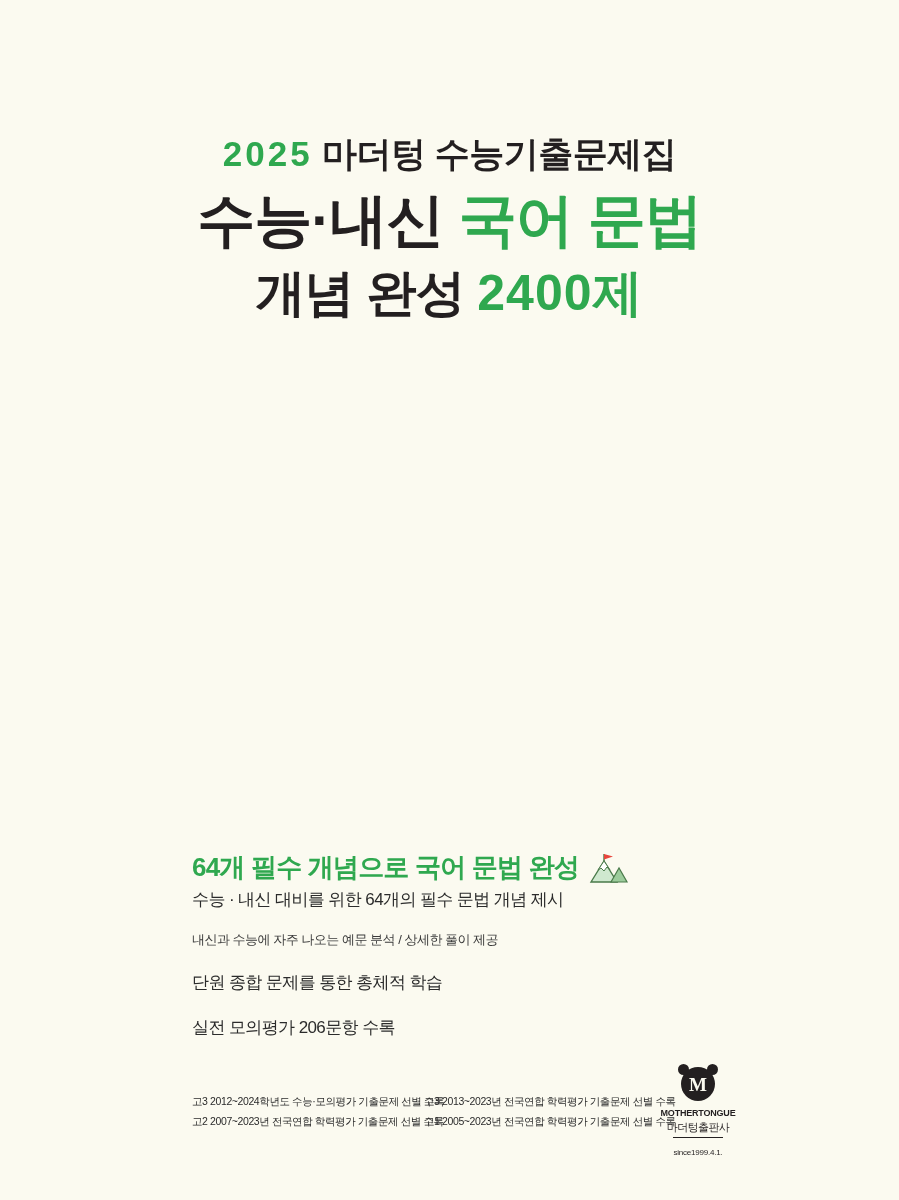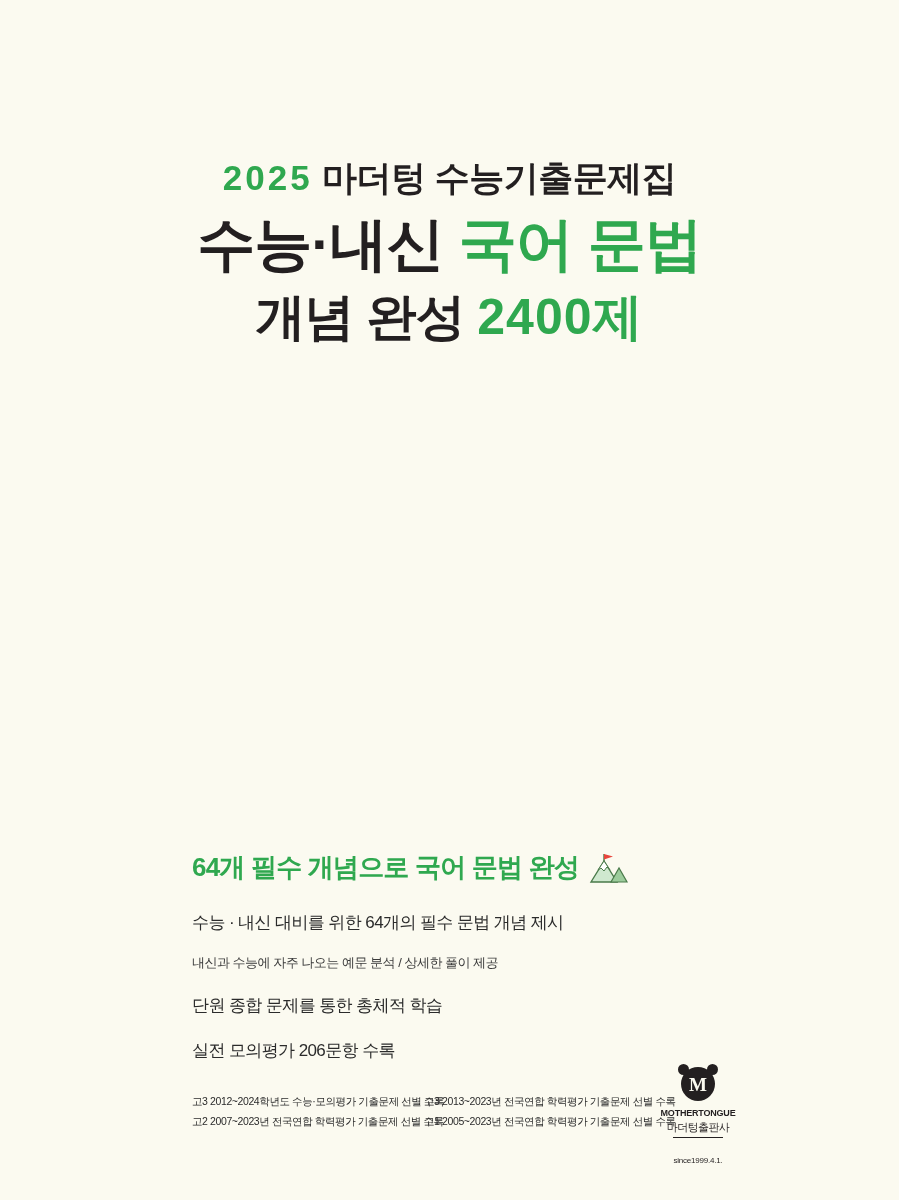--- a/index.html
+++ b/index.html
@@ -20,21 +20,20 @@
     background: #fbfaf0;
   }
 
   
   .title-block {
     position: absolute;
     left: 0;
     right: 0;
     top: 132px;
     text-align: center;
-    margin-top: 24px;
   }
   .series-line {
     font-size: 35px;
     font-weight: 700;
     letter-spacing: -0.5px;
     color: #231f20;
     line-height: 1.25;
     white-space: nowrap;
   }
   .series-line .year {
@@ -89,21 +88,21 @@
     display: inline-block;
     width: 42px;
     height: 30px;
     position: relative;
     top: 1px;
   }
   .feature-row {
     font-size: 17px;
     color: #2b2b2b;
     letter-spacing: -0.6px;
-    margin-top: 28px;
+    margin-top: 5px;
     font-weight: 400;
   }
   .feature-row.tight {
     margin-top: 22px;
   }
   .feature-sub {
     font-size: 13px;
     color: #3a3a3a;
     letter-spacing: -0.5px;
     margin-top: 20px;
@@ -188,21 +187,21 @@
     letter-spacing: -0.6px;
     color: #231f20;
     line-height: 1.4;
   }
   .logo-since {
     font-size: 8px;
     color: #231f20;
     letter-spacing: -0.2px;
     border-top: 1px solid #231f20;
     margin-top: 2px;
-    padding-top: 18px;
+    padding-top: 10px;
     display: inline-block;
   }
 </style>
 </head>
 <body>
 
 <div class="cover">
 
   <div class="title-block">
     <div class="series-line">

